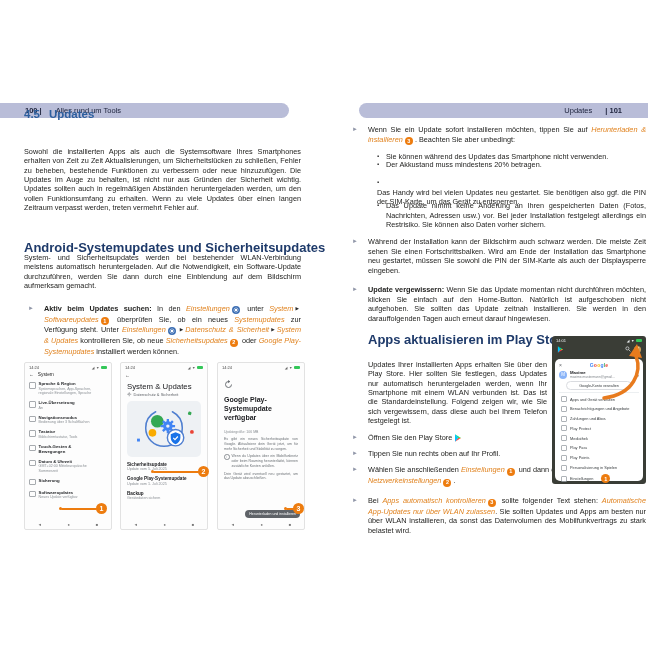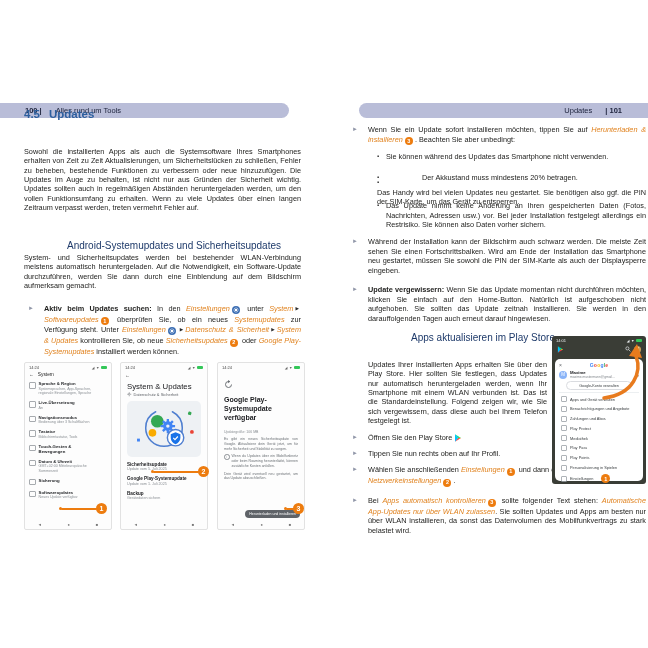--- a/index.html
+++ b/index.html
@@ -9,21 +9,21 @@
 
   
   .hdr{position:absolute;top:103px;height:15px;background:#b9bdd8;display:flex;align-items:center;
        font-size:7.5px;color:#20263f;box-sizing:border-box;}
   #lp-head{left:0;width:289px;border-radius:0 8px 8px 0;padding-left:25px;gap:14px;}
   #rp-head{left:359px;width:289px;border-radius:8px 0 0 8px;justify-content:flex-end;padding-right:26px;gap:13px;}
   .pgnum{font-weight:bold;}
 
   
   .body-p{font-size:7.3px;line-height:9.35px;text-align:justify;margin:0;color:#1d1d1b;}
-  .subhead{font-size:10px;font-weight:normal;color:#1e3a6a;margin-left:43px;}
+  .subhead{font-size:13px;font-weight:bold;color:#1e3a6a;}
   .sec-title{font-size:11.5px;font-weight:bold;color:#2d5f9e;display:flex;gap:9px;}
   .o{color:#e0821e;font-style:italic;}
   .b{font-weight:bold;}
   .bullet{display:flex;}
   .marker{flex:none;width:16px;font-size:6px;color:#9096a8;line-height:9.5px;}
   .marker::before{content:"►";}
   .submark{flex:none;width:9px;font-size:6px;color:#3a3a3a;line-height:9.5px;}
   .submark::before{content:"▪";}
   .btxt{flex:1;font-size:7.3px;line-height:9.5px;text-align:justify;color:#1d1d1b;}
   .sep{display:inline-block;font-size:4.6px;color:#2b2b2b;margin:0 2px;transform:translateY(-1px);}
@@ -350,21 +350,21 @@
 
 <div class="rb bullet" style="top:125px;">
   <span class="marker"></span>
   <div class="btxt"><span>Wenn Sie ein Update sofort installieren möchten, tippen Sie auf </span><span class="o">Herunterladen &amp; installieren</span><span class="bnum">3</span><span>. Beachten Sie aber unbedingt:</span></div>
 </div>
 
 <div class="rsub bullet" style="top:152px;">
     <span class="submark"></span>
     <div class="btxt">Sie können während des Updates das Smartphone nicht verwenden.</div>
   </div>
-<div class="rsub bullet" style="top:173px;gap:36px;">
+<div class="rsub bullet" style="top:160px;">
     <span class="submark"></span>
     <div class="btxt">Der Akkustand muss mindestens 20% betragen.</div>
   </div>
 <div class="rsub bullet" style="top:178px;flex-direction:column;">
     <span class="submark"></span>
     <div class="btxt">Das Handy wird bei vielen Updates neu gestartet. Sie benötigen also ggf. die PIN der SIM-Karte, um das Gerät zu entsperren.</div>
   </div>
 <div class="rsub bullet" style="top:201px;">
     <span class="submark"></span>
     <div class="btxt">Das Update nimmt keine Änderung an Ihren gespeicherten Daten (Fotos, Nachrichten, Adressen usw.) vor. Bei jeder Installation festgelegt allerdings ein Restrisiko. Sie können also Daten vorher sichern.</div>

